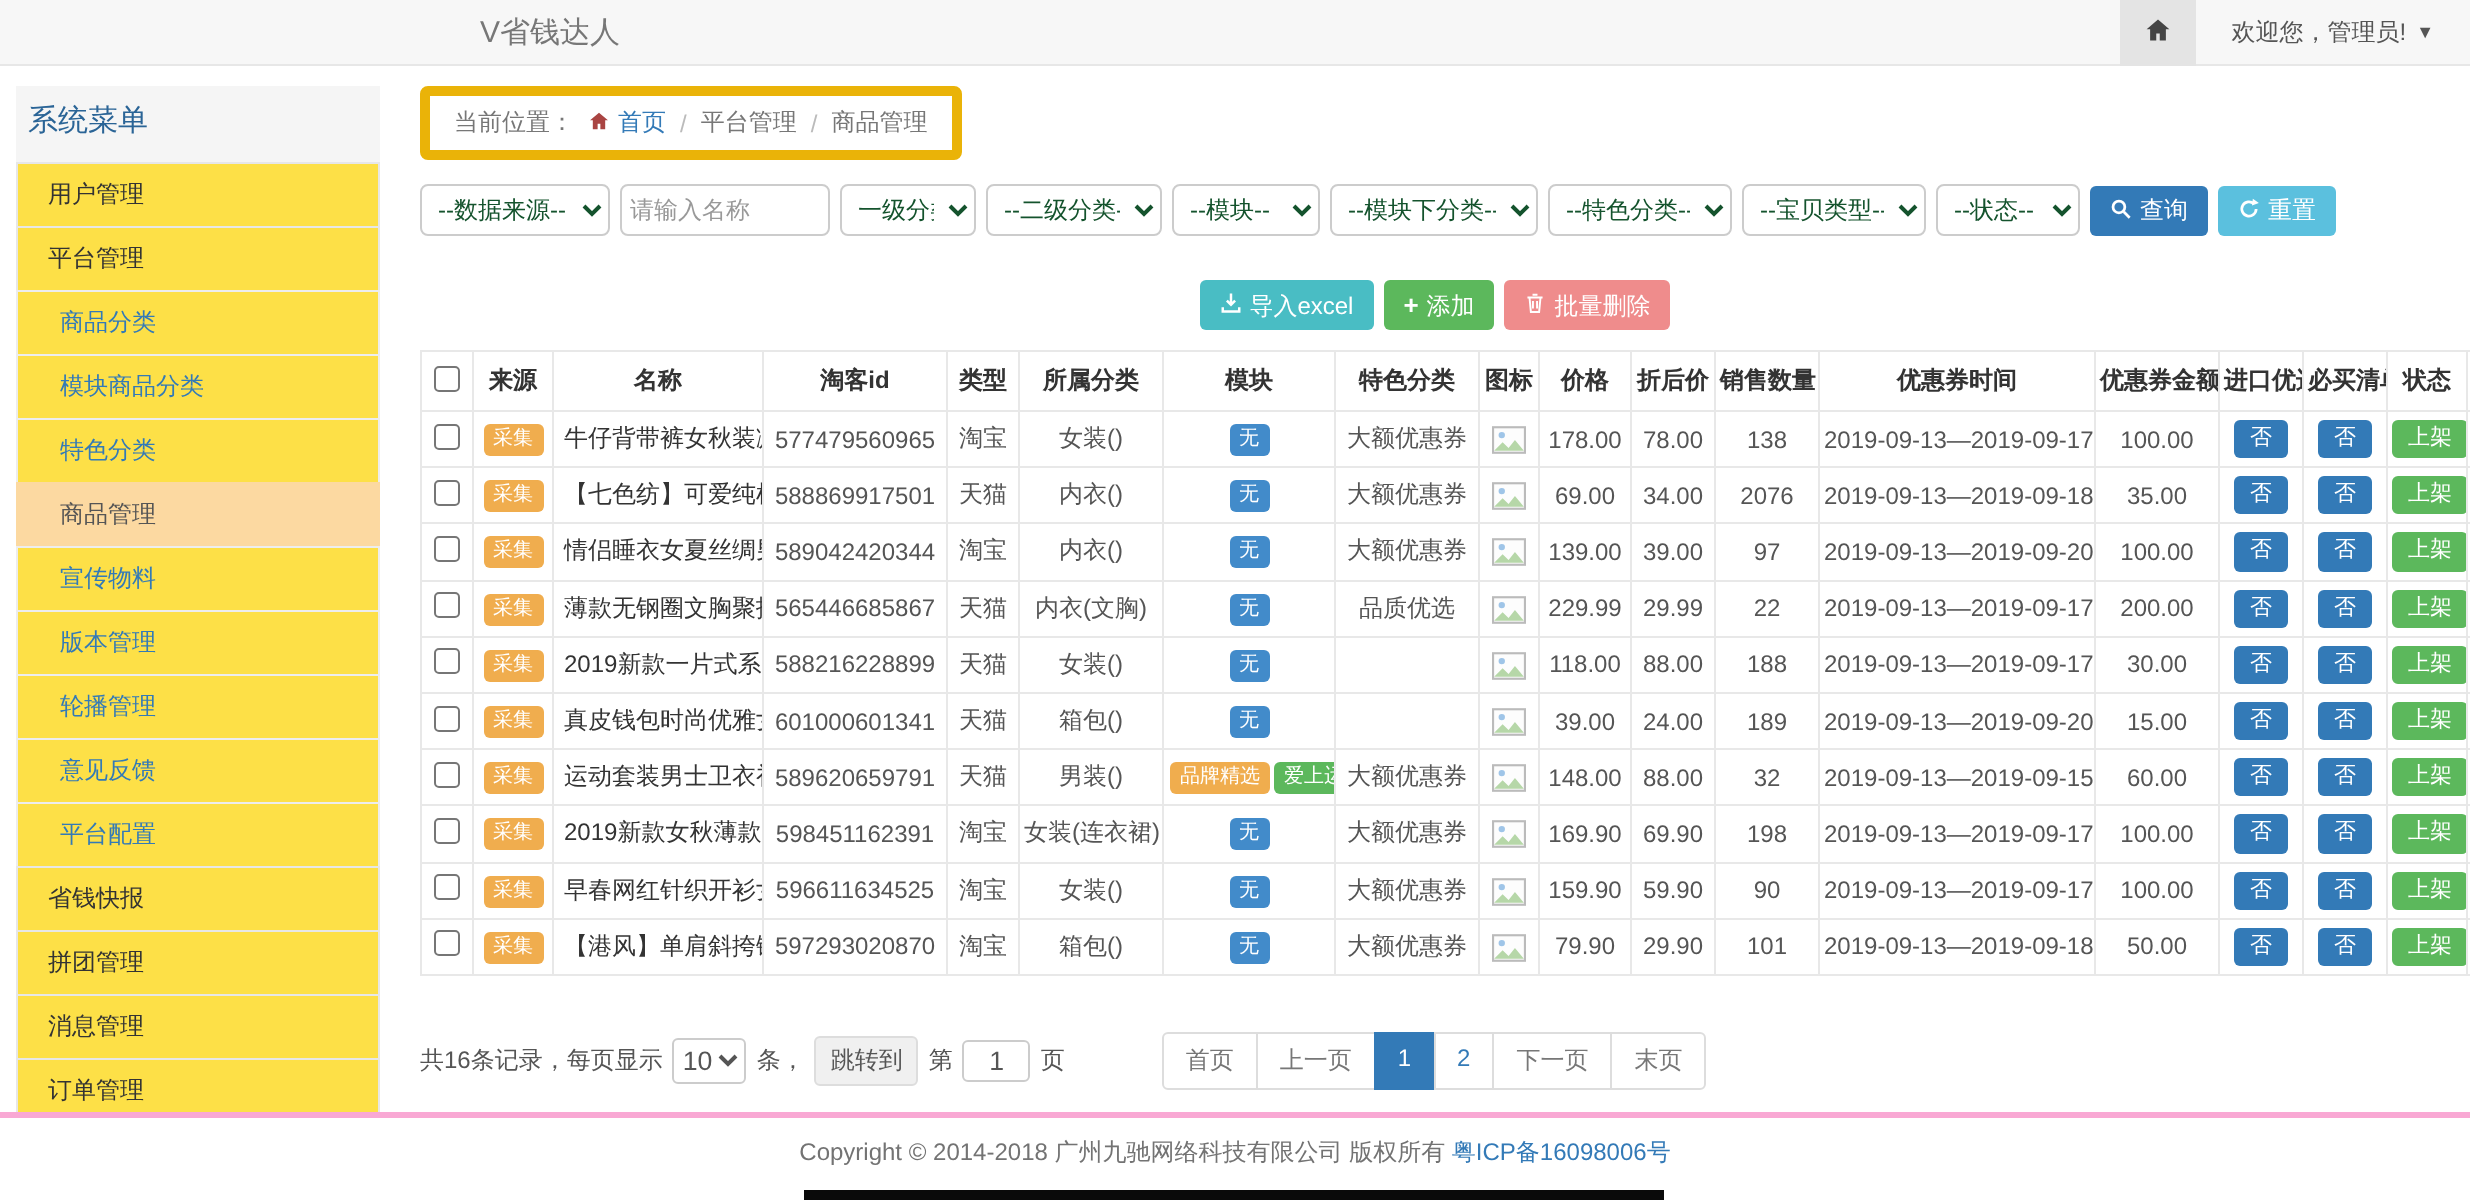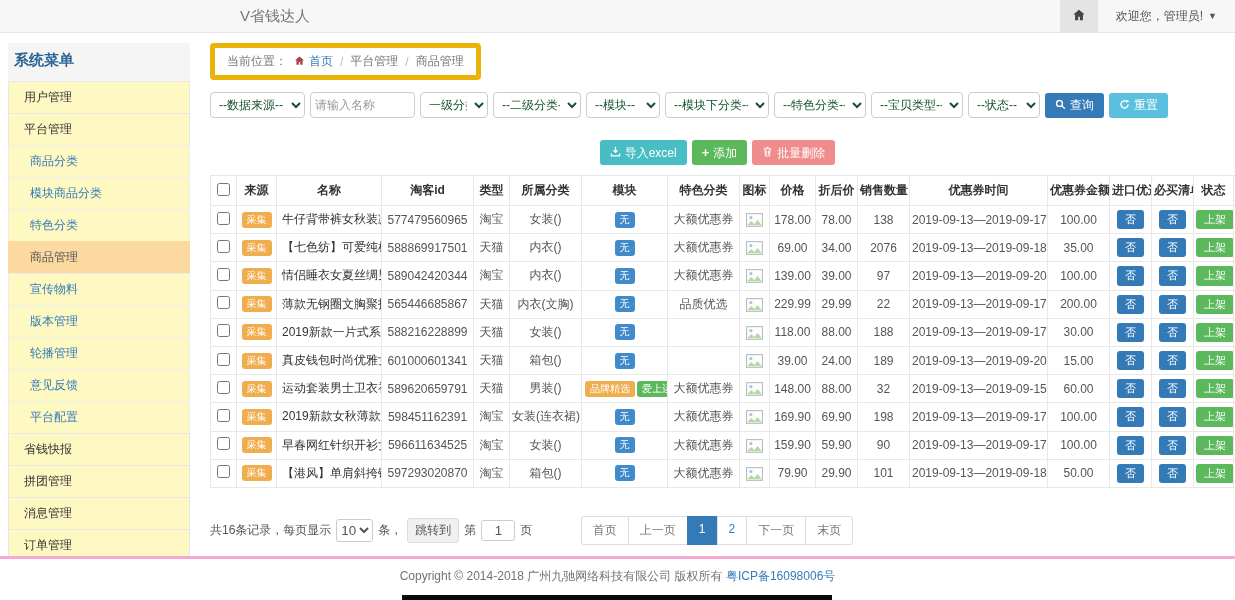--- a/index.html
+++ b/index.html
@@ -9,22 +9,22 @@
   
   .topbar{height:33px;background:#f7f7f7;border-bottom:1px solid #e7e7e7;display:flex;align-items:center}
   .brand{margin-left:240px;font-size:15px;color:#777}
   .topbar-spacer{flex:1}
   .home-btn{width:38px;height:33px;background:#e4e4e4;display:flex;align-items:center;justify-content:center;cursor:pointer}
   .welcome{padding:0 18px;color:#555;display:flex;align-items:center;gap:5px;cursor:pointer}
   .caret{font-size:9px;color:#555}
   
   .layout{display:flex;align-items:flex-start;padding-top:10px}
   .sidebar{width:182px;margin-left:8px;height:524px;overflow:hidden;background:#f5f5f5}
-  .sidebar-title{color:#2a6496;font-weight:bold;font-size:15px;padding:8px 6px 12px}
-  .side-item{background:#fef9c3;border:1px solid #e7e7e7;margin-top:-1px;padding:7px 15px;cursor:pointer;min-height:28px;white-space:nowrap;overflow:hidden}
+  .sidebar-title{color:#2a6496;font-weight:normal;font-size:15px;padding:8px 6px 12px}
+  .side-item{background:#fde047;border:1px solid #e7e7e7;margin-top:-1px;padding:7px 15px;cursor:pointer;min-height:28px;white-space:nowrap;overflow:hidden}
   .side-item.top{color:#333}
   .side-item.sub{color:#337ab7;padding-left:21px;border-color:#ededed;font-size:12px}
   .side-item.active{background:#fcd9a1;border-color:#fcd9a1;color:#555}
   .main{flex:1;margin:0 10px 0 20px;min-width:0}
   
   .breadcrumb{display:inline-flex;align-items:center;gap:7px;border:5px solid #eab308;border-radius:4px;padding:5px 12px;color:#777;background:#fff}
   .bc-home-link{display:inline-flex;align-items:center;gap:4px;color:#337ab7;cursor:pointer}
   .bc-sep{color:#bbb}
   .bc-item{color:#777}
   

